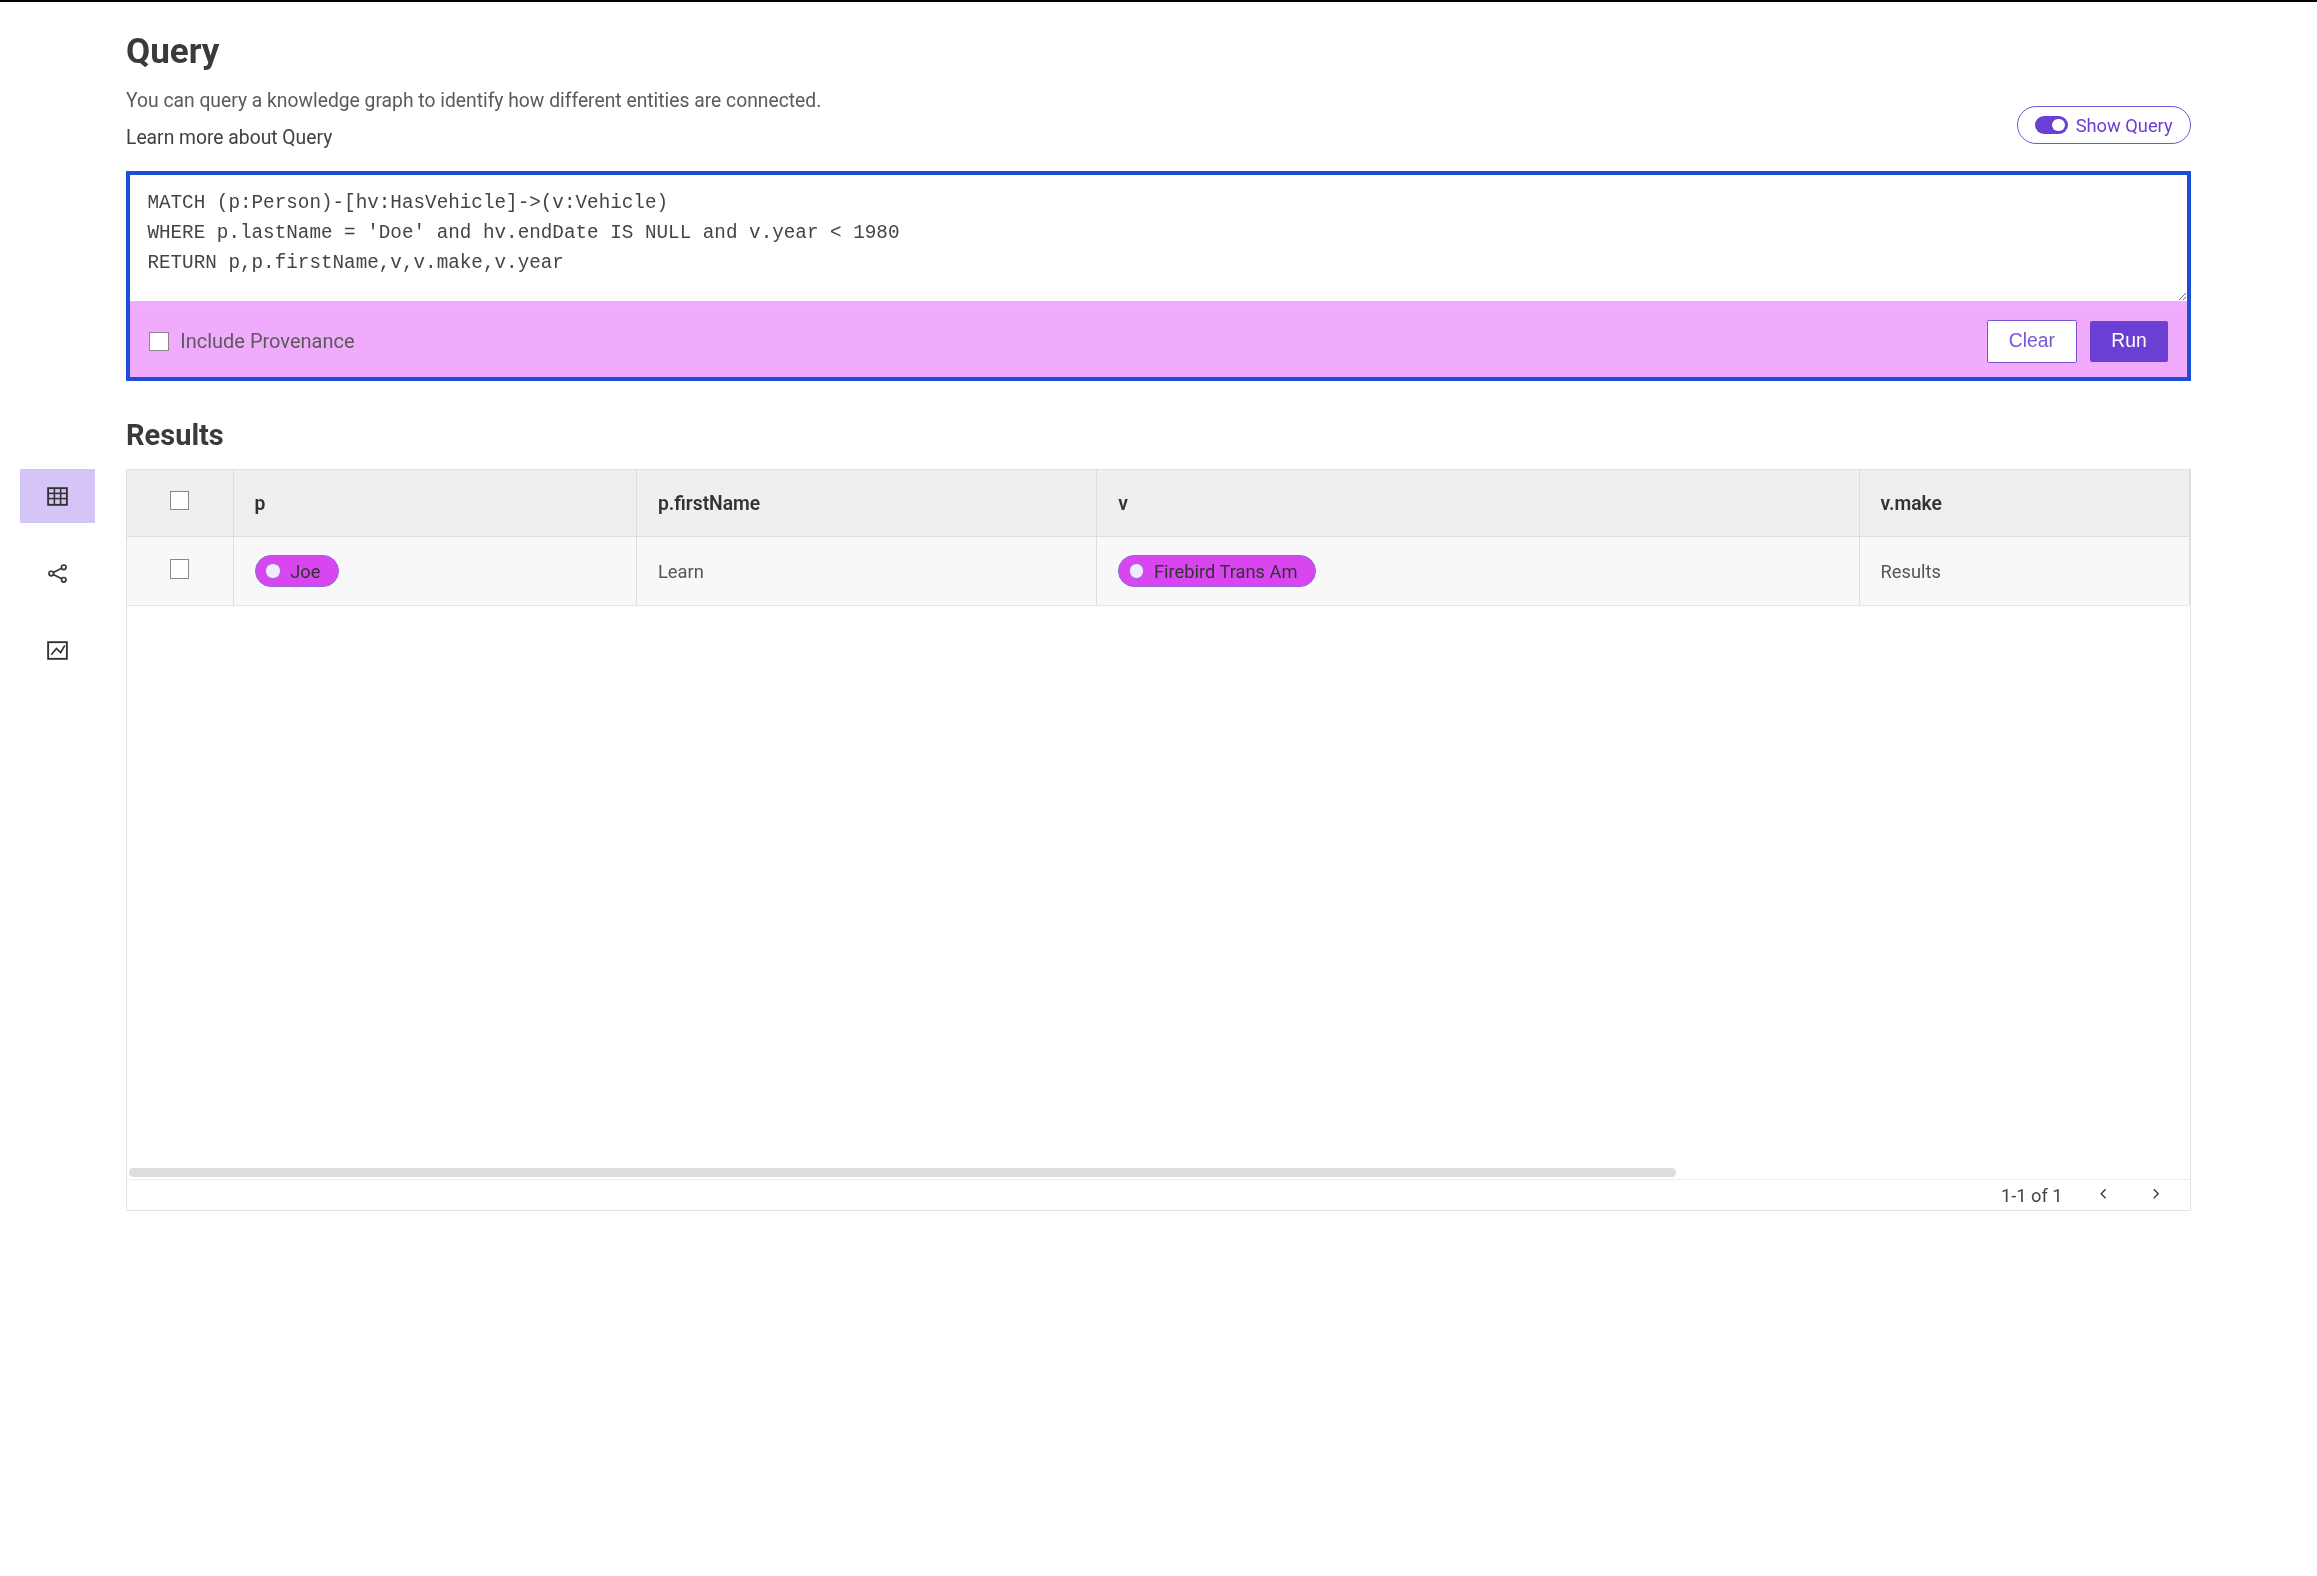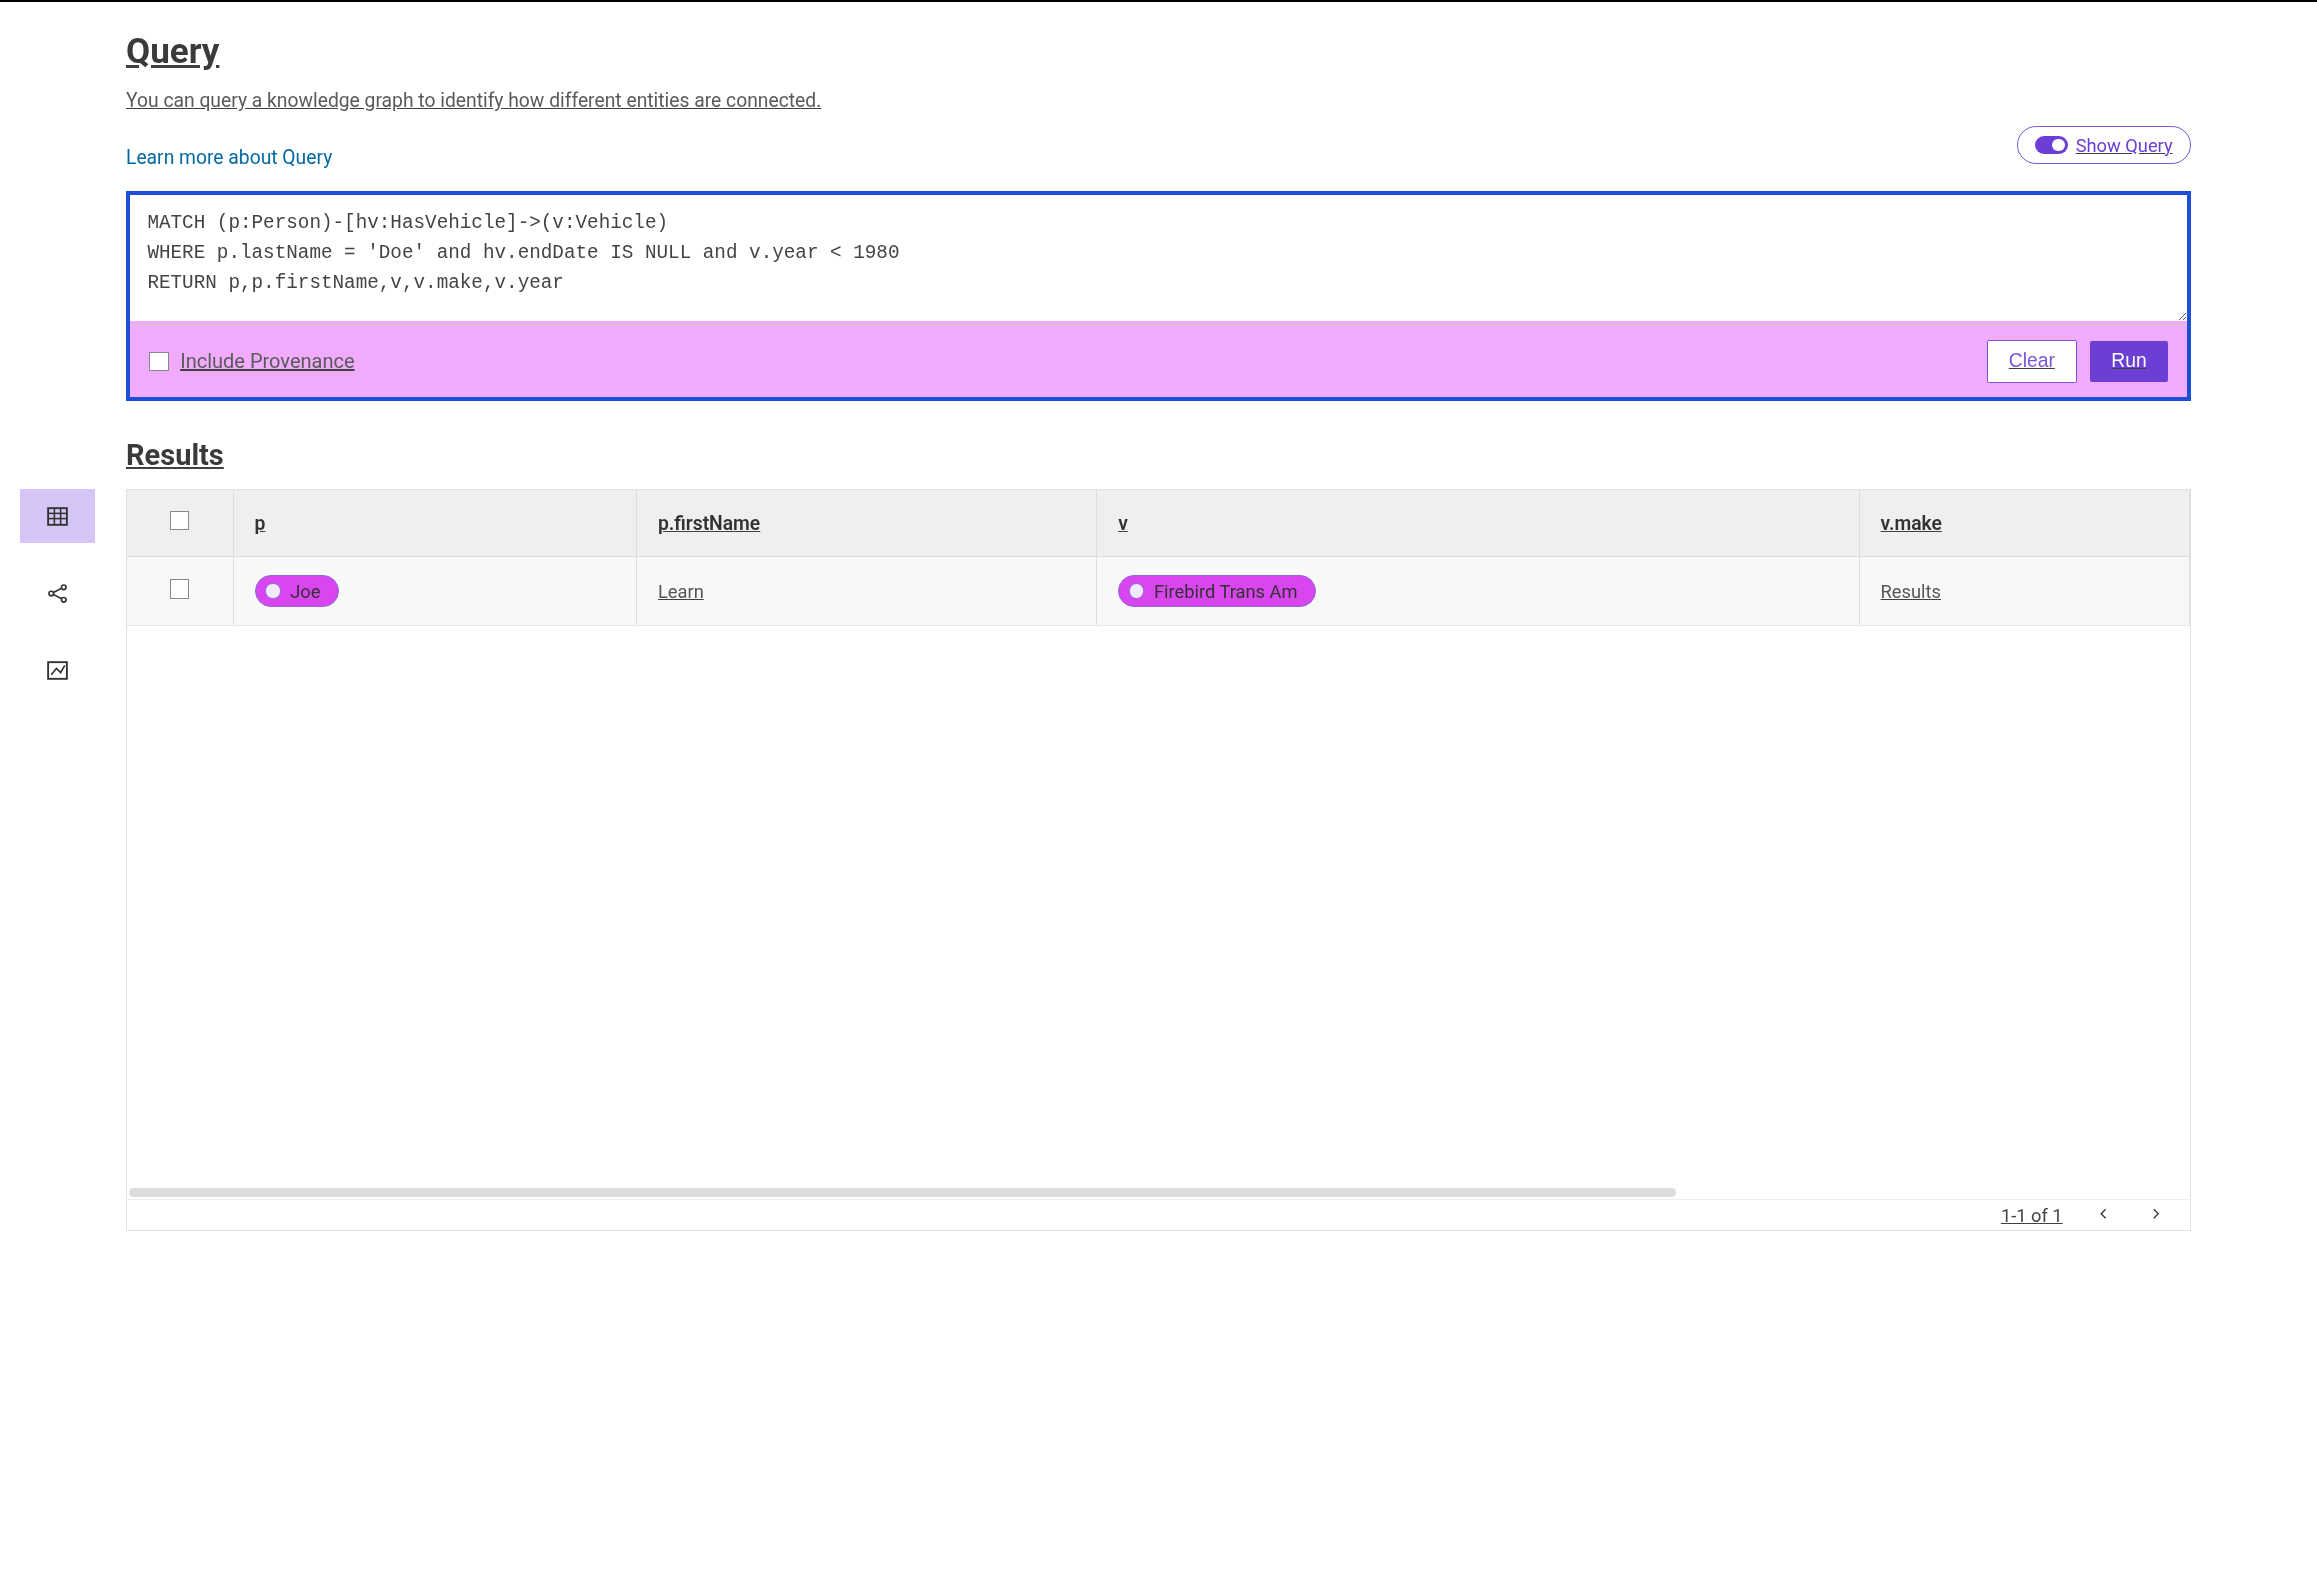--- a/index.html
+++ b/index.html
@@ -7,21 +7,20 @@
     }
     body {
       margin: 0;
       padding: 0;
       font-family: -apple-system, BlinkMacSystemFont, "Segoe UI", Roboto, Helvetica, Arial, sans-serif;
       background: #fff;
       color: #404040;
     }
     .page {
       border-top: 2.9px solid #000;
-      text-decoration: underline;
     }
     .content-wrap {
       display: flex;
       align-items: flex-start;
     }
     .main-area {
       flex: 1;
       padding: 19.3px 126px 19.3px 126px;
     }
     h1.page-title {
@@ -30,25 +29,24 @@
       color: #3a3a3a;
       margin: 9.7px 0 17.4px 0;
     }
     .subtitle {
       font-size: 19.3px;
       color: #5a5a5a;
       margin: 0 0 13.5px 0;
     }
     .learn-link {
       font-size: 19.3px;
-      color: #0369a1;
+      color: #404040;
       text-decoration: none;
       display: inline-block;
       margin-bottom: 27px;
-      margin-top: 20px;
     }
     .toggle-row {
       display: flex;
       justify-content: flex-end;
       margin-top: -70px;
       margin-bottom: 27px;
     }
     .show-query-toggle {
       display: inline-flex;
       align-items: center;

